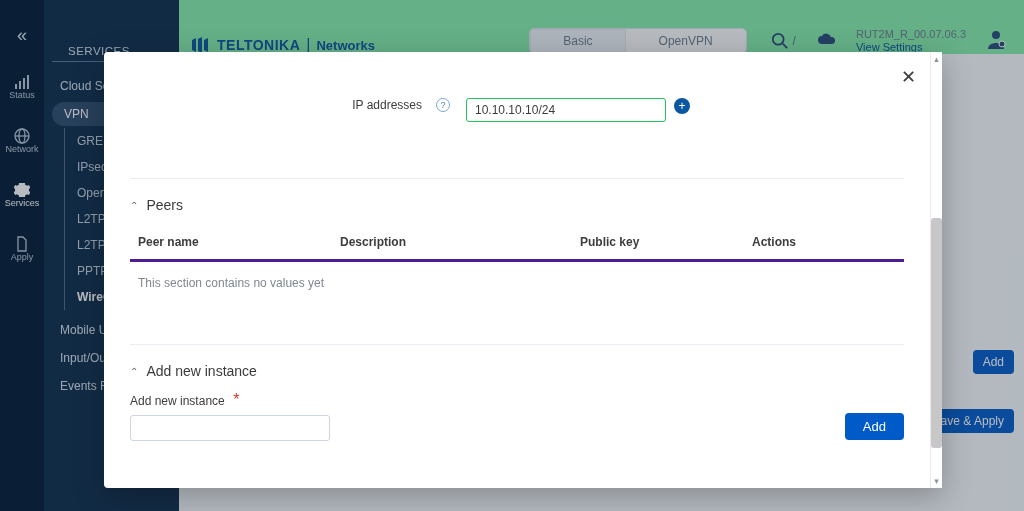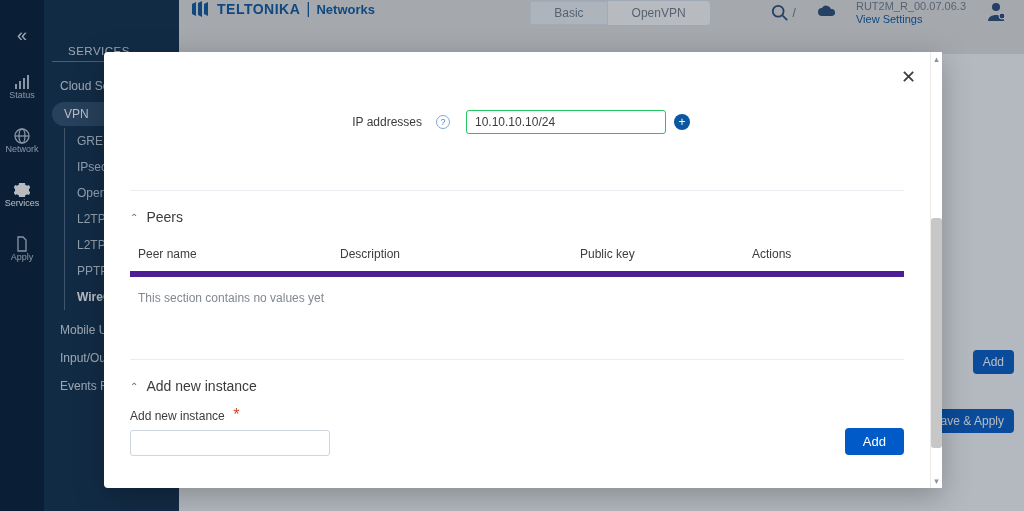--- a/index.html
+++ b/index.html
@@ -37,34 +37,33 @@
   .sidebar .subnav { border-left: 1px solid #4e6a86; margin: 2px 0 6px 20px; }
   .sidebar .sub {
     font-size: 12px; padding: 6px 0 6px 12px; color: #c8d4e1; cursor: pointer;
     white-space: nowrap; overflow: hidden;
   }
   .sidebar .sub.active { color: #fff; font-weight: 700; }
 
   
   .topbar {
     position: absolute; left: 179px; top: 0; right: 0; height: 54px;
-    background: #e5e5e5; display: flex; align-items: flex-start;
+    background: #86efac; display: flex; align-items: flex-end;
     padding: 0 18px 0 12px;
-    gap: 36px;
   }
   .brand { display: flex; align-items: center; gap: 6px; }
   .brand .brand-mark { color: #0a56a1; font-weight: 700; font-size: 14px; letter-spacing: 0.5px; }
   .brand .divider { color: #0a56a1; }
   .brand .brand-sub { color: #0a56a1; font-weight: 600; font-size: 13px; }
   .mode-toggle {
     margin-left: auto; display: flex; border: 1px solid #dbe5ef; border-radius: 5px; overflow: hidden;
     height: 26px;
   }
   .mode-toggle button {
-    border: none; background: #fff; color: #6e7d8c; font-size: 12px; padding: 0 24px; cursor: pointer;
+    border: none; background: #fff; color: #6e7d8c; font-size: 12px; padding: 0 33px; cursor: pointer;
   }
   .mode-toggle button.active { background: #f1f5f9; box-shadow: inset 0 0 0 1px #e2e9f0; }
   .top-right { display: flex; align-items: center; gap: 20px; margin-left: 24px; }
   .search-wrap { display: flex; align-items: center; gap: 4px; color: #5c728a; font-size: 12px; }
   .search-wrap svg { width: 18px; height: 18px; stroke: #274b78; fill: none; stroke-width: 2; }
   .cloud-icon svg { width: 20px; height: 20px; fill: #274b78; }
   .fw-block { display: flex; flex-direction: column; line-height: 1.2; }
   .fw-version { font-size: 11px; color: #6e7d8c; }
   .fw-link { font-size: 11px; color: #0a56a1; cursor: pointer; }
   .user-icon svg { width: 20px; height: 20px; fill: #274b78; }
@@ -97,21 +96,21 @@
     display: flex; flex-direction: column;
   }
   .scroll-arrow { height: 14px; display: flex; align-items: center; justify-content: center; color: #8b96a0; font-size: 9px; cursor: pointer; }
   .scroll-thumb { flex: 0 0 230px; margin-top: 152px; border-radius: 3px; background: #c7c7c7; }
   .modal-close {
     position: absolute; top: 16px; right: 14px; cursor: pointer; color: #3c3c3c;
     font-size: 18px; line-height: 1;
   }
 
   
-  .field-row { display: flex; align-items: center; margin: 38px 0 56px 0; }
+  .field-row { display: flex; align-items: flex-start; margin: 26px 0 56px 0; }
   .field-label { width: 300px; text-align: right; color: #3c3c3c; font-size: 12px; padding-right: 8px; }
   .help-icon {
     display: inline-flex; width: 14px; height: 14px; border: 1px solid #7fa8d4; color: #4f86c1;
     border-radius: 50%; align-items: center; justify-content: center; font-size: 9px; margin-left: 6px;
     cursor: pointer;
   }
   .ip-input {
     margin-left: 16px; width: 200px; height: 24px; border: 1px solid #22c55e; border-radius: 3px;
     font-size: 12px; padding: 0 8px; color: #3c3c3c;
   }
@@ -122,21 +121,21 @@
   }
 
   hr.sep { border: none; border-top: 1px solid #e9edf1; margin: 0; }
 
   .section-header { display: flex; align-items: center; gap: 8px; margin: 18px 0 12px 0; }
   .caret { font-size: 10px; color: #5c6875; cursor: pointer; }
   .section-title { font-size: 14px; color: #3b3b3b; }
 
   
   .peers-table { margin: 6px 0 40px 0; }
-  .peers-head { display: flex; padding: 10px 8px; color: #3d3d3d; font-size: 12px; font-weight: 400; border-bottom: 6px solid #4c1d95; }
+  .peers-head { display: flex; padding: 10px 8px; color: #3d3d3d; font-size: 12px; font-weight: 700; border-bottom: 3px solid #4c1d95; }
   .col-name { flex: 0 0 202px; }
   .col-desc { flex: 0 0 215px; }
   .col-pk   { flex: 0 0 197px; padding-left: 25px; }
   .col-act  { flex: 1; }
   .empty-row { padding: 14px 8px; color: #808891; font-size: 12px; }
 
   
   .addsec .field-col { }
   .addsec .small-label { font-size: 12px; color: #3c3c3c; }
   .addsec .req { color: #d0402e; margin-left: 4px; }

